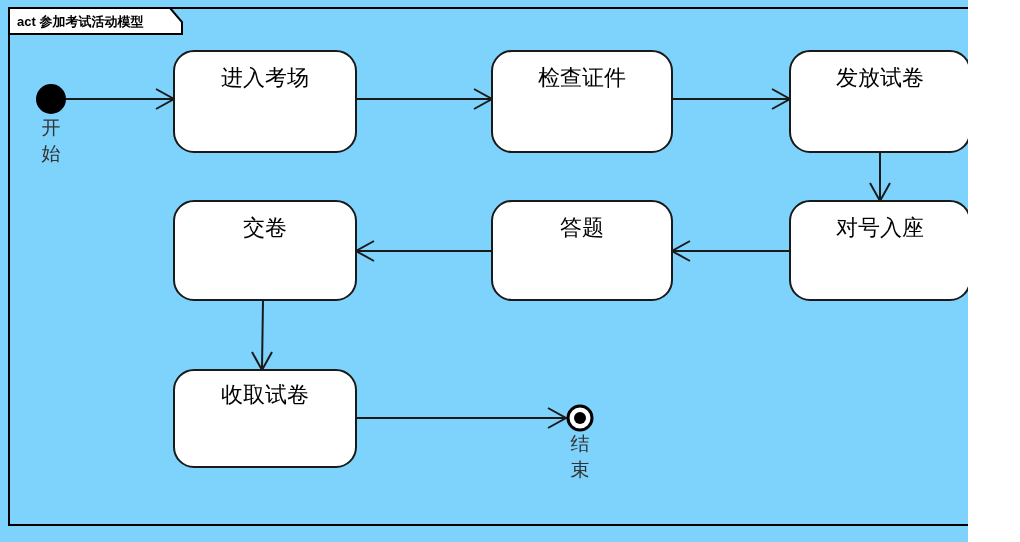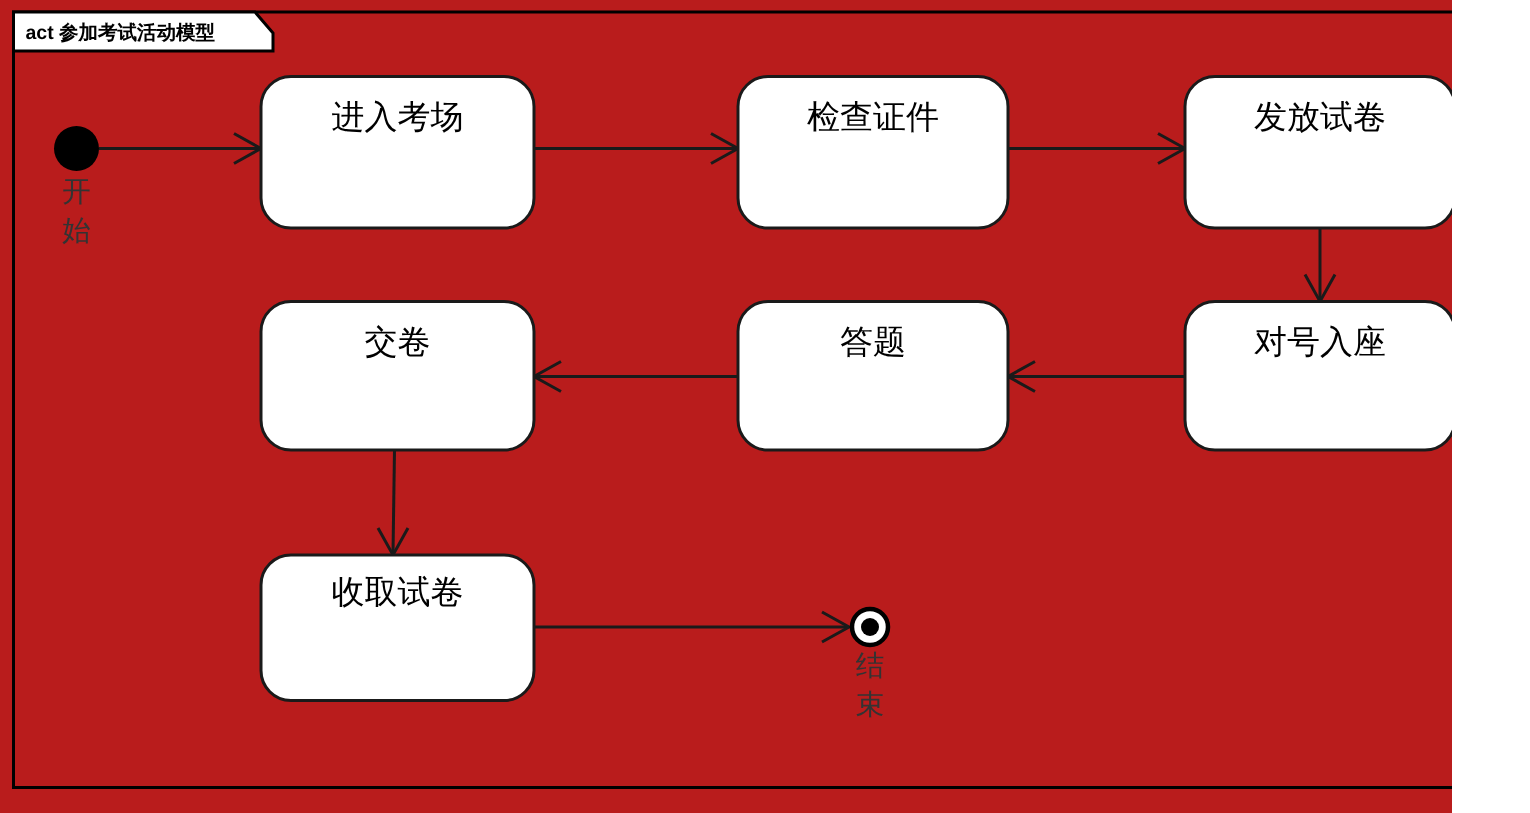--- a/index.html
+++ b/index.html
@@ -8,21 +8,21 @@
     padding: 0;
     background: #ffffff;
   }
   body {
     font-family: "Liberation Sans", "DejaVu Sans", sans-serif;
   }
   #canvas {
     position: relative;
     width: 968px;
     height: 542px;
-    background: #b91c1c;
+    background: #7dd3fc;
     overflow: hidden;
   }
   #diagram-svg {
     position: absolute;
     left: 0;
     top: 0;
     width: 1020px;
     height: 542px;
     display: block;
   }

